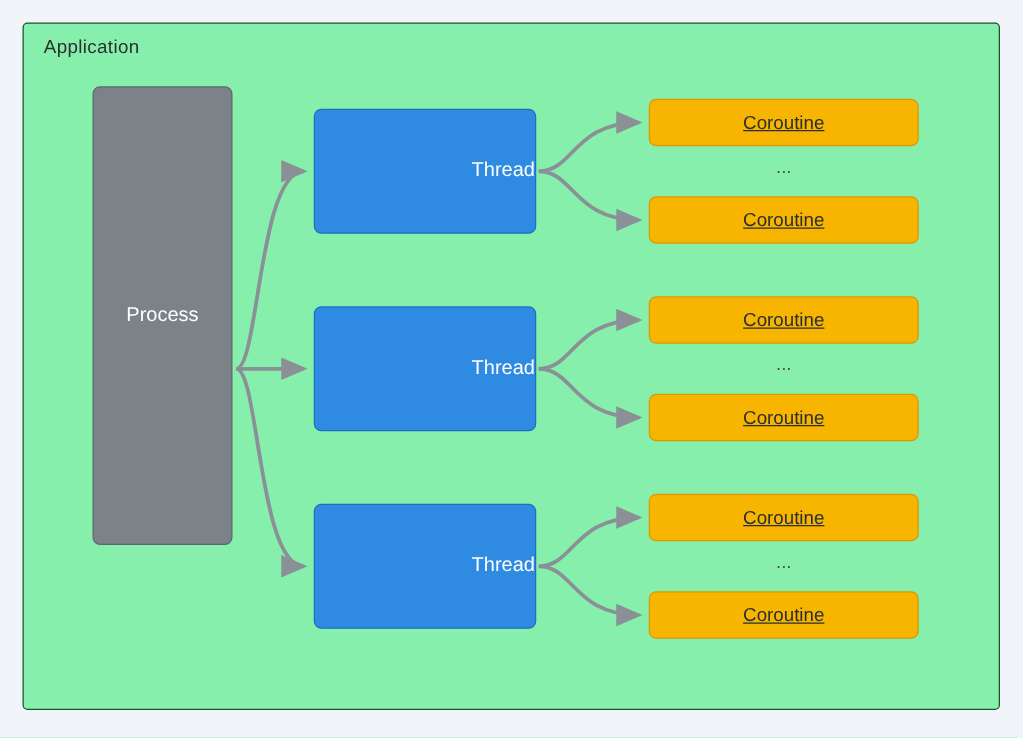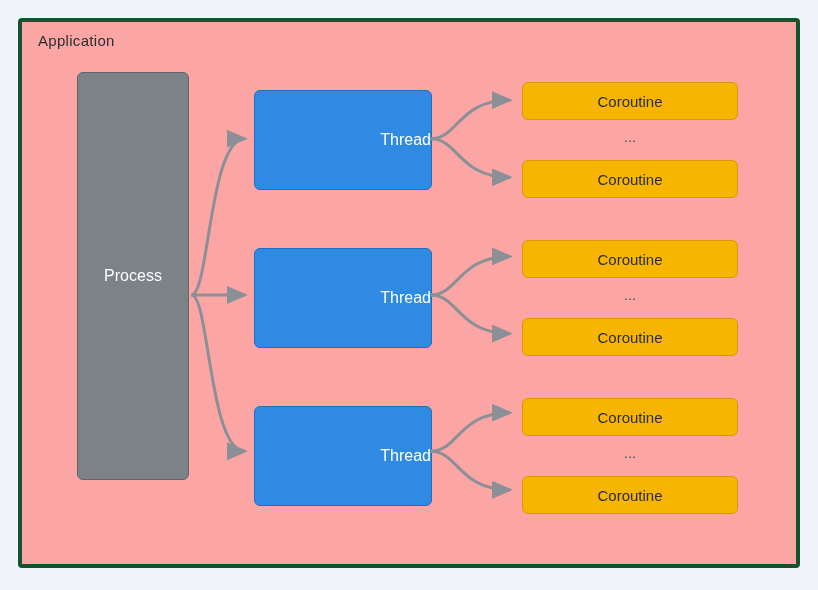--- a/index.html
+++ b/index.html
@@ -6,22 +6,22 @@
   body{
     background:#f1f4f8;
     font-family:-apple-system,BlinkMacSystemFont,"Segoe UI",Arial,sans-serif;
     width:818px;height:590px;
     box-sizing:border-box;
     padding:18px 18px 22px 18px;
   }
   .frame{
     position:relative;
     width:100%;height:100%;
-    background:#fca5a5;
-    border:4px solid #14532d;
+    background:#86efac;
+    border:1px solid #14532d;
     border-radius:4px;
     box-sizing:border-box;
   }
   .frame-title{
     position:absolute;
     top:10px;left:16px;
     font-size:15px;
     color:#2b2f33;
     letter-spacing:0.3px;
   }
@@ -42,41 +42,42 @@
   .thread{
     background:#2f8ae2;
     border:1px solid #1e6fbf;
     justify-content:flex-end;
   }
   .coroutine{
     background:#f7b500;
     border:1px solid #d99a00;
     color:#2b2f33;
     font-size:15px;
+    text-decoration:underline;
   }
   .ellipsis{
     position:absolute;
     font-size:15px;
     color:#4a4f54;
     text-align:center;
   }
   svg.connectors{
     position:absolute;
     top:0;left:0;
     width:100%;height:100%;
     pointer-events:none;
   }
 </style>
 </head>
 <body>
 
 <div class="frame">
   <div class="frame-title">Application</div>
 
-  <div class="box process" style="left:55px;top:50px;width:112px;height:408px;">
+  <div class="box process" style="left:55px;top:50px;width:112px;height:367px;">
     <span>Process</span>
   </div>
 
   <div class="box thread" style="left:232px;top:68px;width:178px;height:100px;">
     <span>Thread</span>
   </div>
   <div class="box thread" style="left:232px;top:226px;width:178px;height:100px;">
     <span>Thread</span>
   </div>
   <div class="box thread" style="left:232px;top:384px;width:178px;height:100px;">

